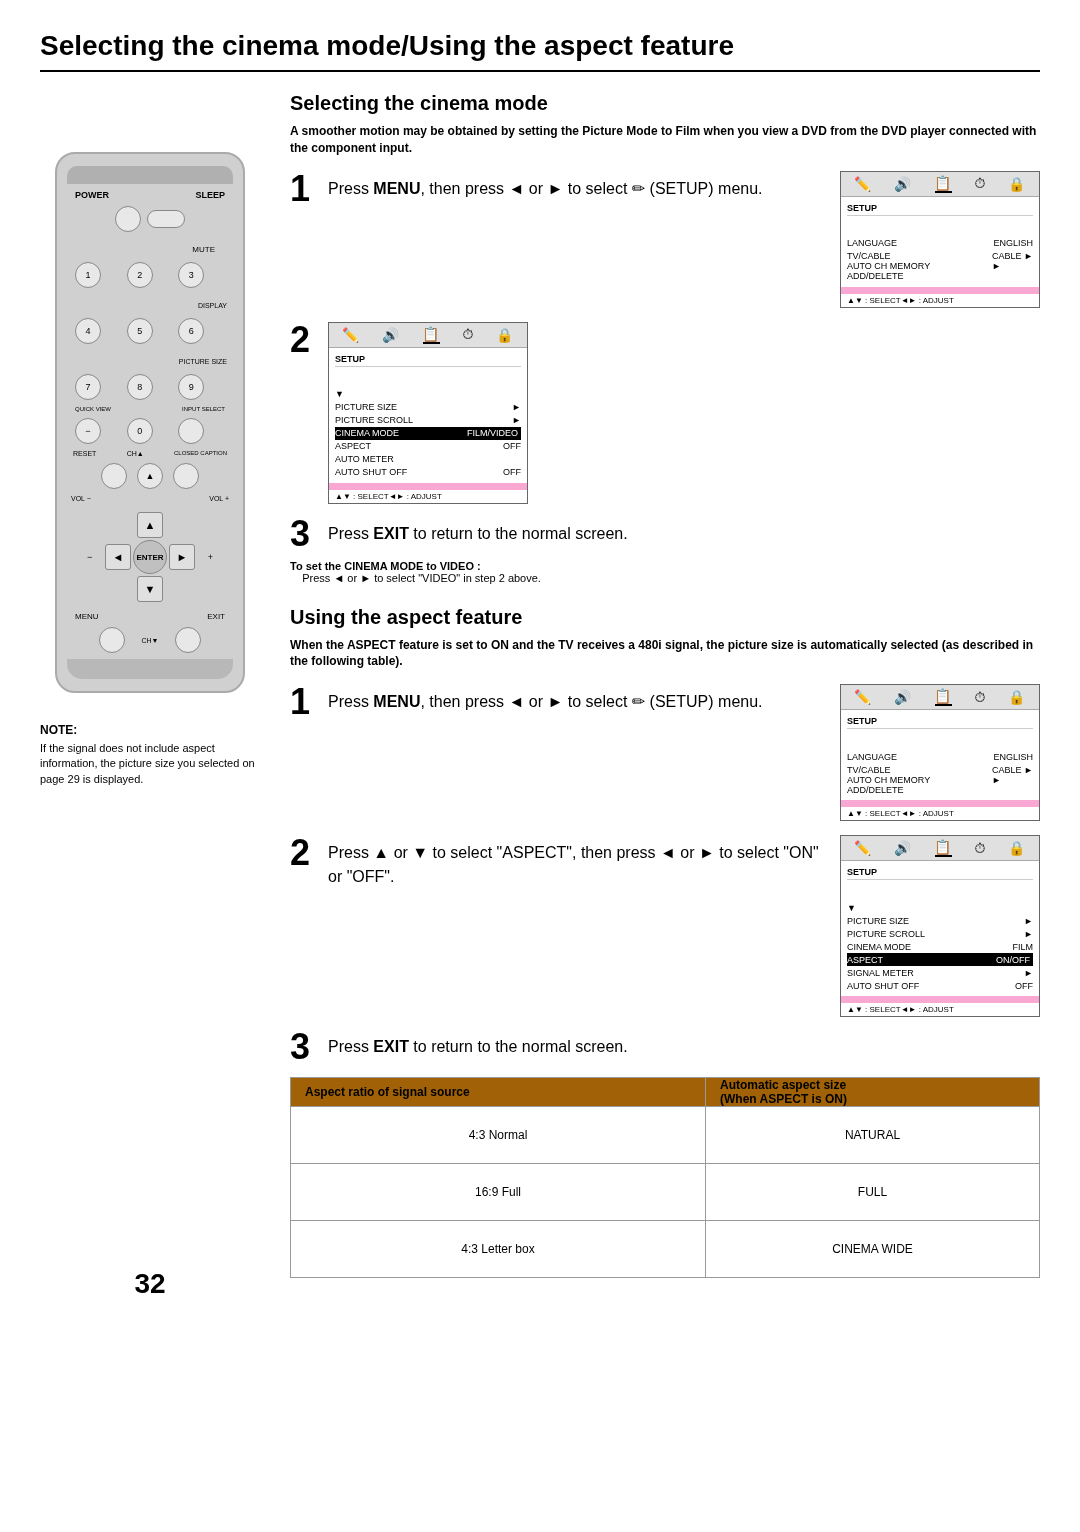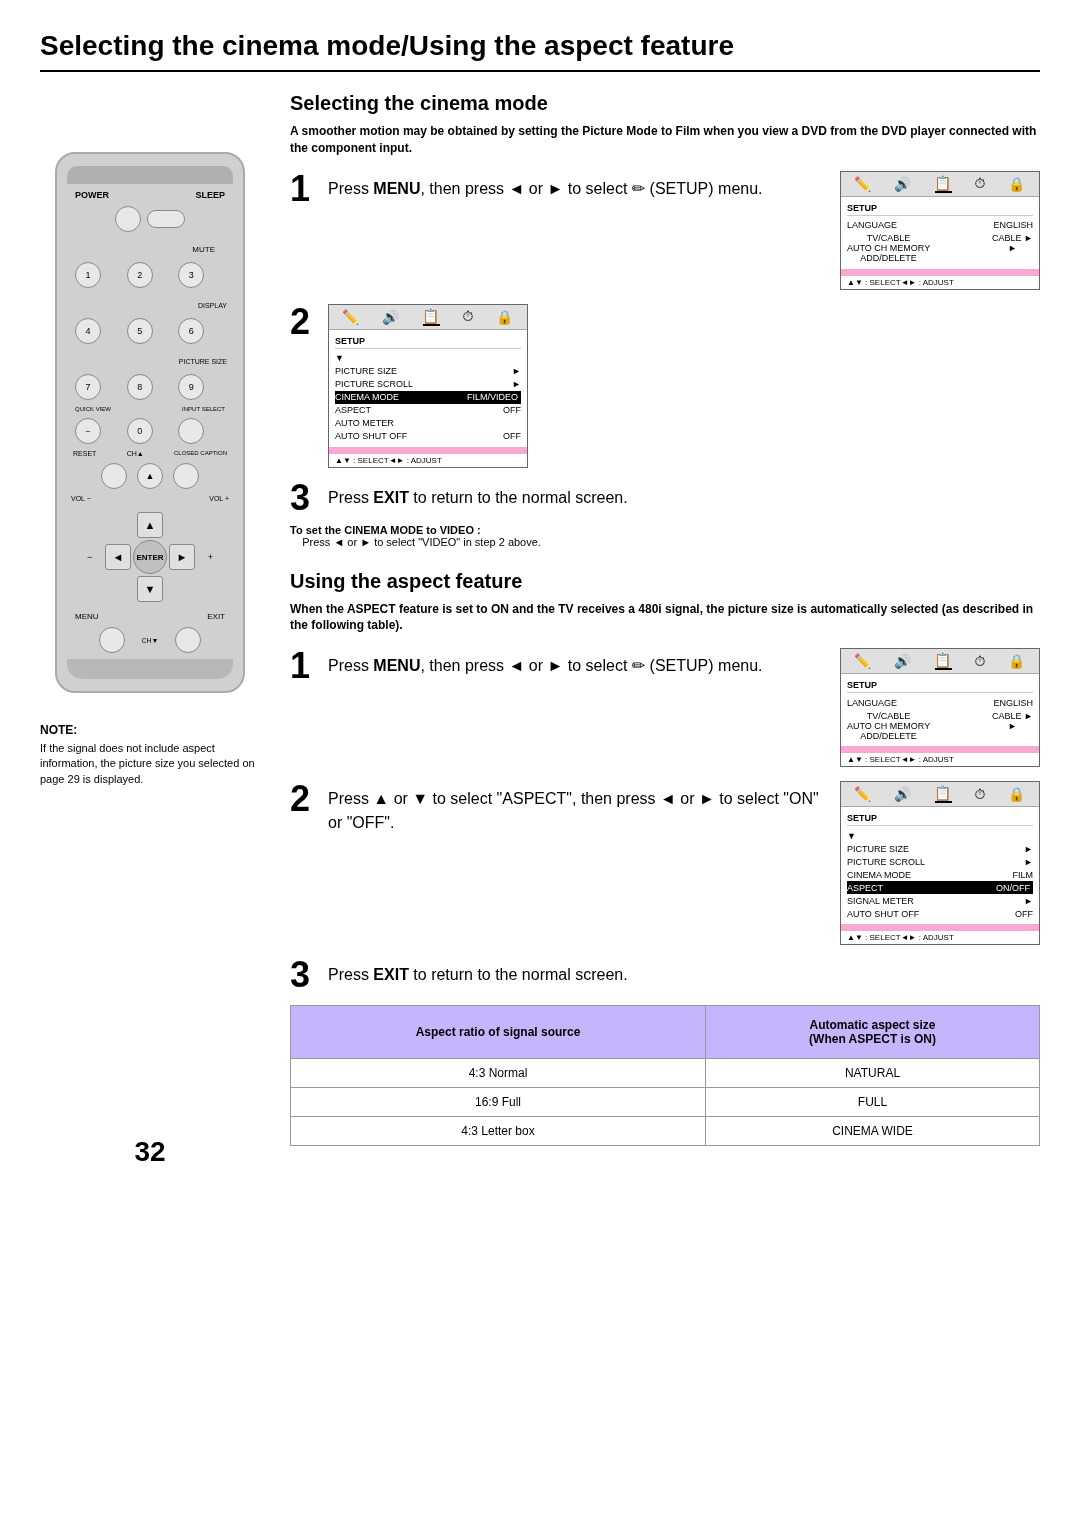--- a/index.html
+++ b/index.html
@@ -216,28 +216,27 @@
       border-bottom: 2px solid #000;
     }
     .tv-menu-body {
       padding: 4px 6px;
     }
     .tv-menu-label {
       font-weight: bold;
       font-size: 9px;
       padding: 2px 0;
       border-bottom: 1px solid #ccc;
-      margin-bottom: 3px;
+      margin-bottom: 21px;
     }
     .tv-menu-row {
       display: flex;
       justify-content: space-between;
       padding: 1.5px 0;
       font-size: 9px;
-      text-align: center;
     }
     .tv-menu-row.highlighted {
       background: #000;
       color: #fff;
     }
     .tv-menu-row .val-highlight {
       background: #000;
       color: #fff;
       padding: 0 3px;
     }
@@ -254,28 +253,28 @@
     .sub-note b { font-weight: bold; }
     
     .aspect-table {
       width: 100%;
       border-collapse: collapse;
       margin-top: 12px;
       font-size: 12px;
     }
     .aspect-table th {
       border: 1.5px solid #999;
-      padding: 12px 14px;
-      background: #c4b5fd;
-      font-weight: bold;
-      text-align: center;
+      padding: 0 14px;
+      background: #a16207;
+      font-weight: bold;
+      text-align: left;
     }
     .aspect-table td {
       border: 1.5px solid #999;
-      padding: 7px 14px;
+      padding: 21px 14px;
       text-align: center;
     }
     .section-gap { margin-bottom: 22px; }
   </style>
 </head>
 <body>
 
 <h1 class="page-title">Selecting the cinema mode/Using the aspect feature</h1>
 
 <div class="main-layout">

